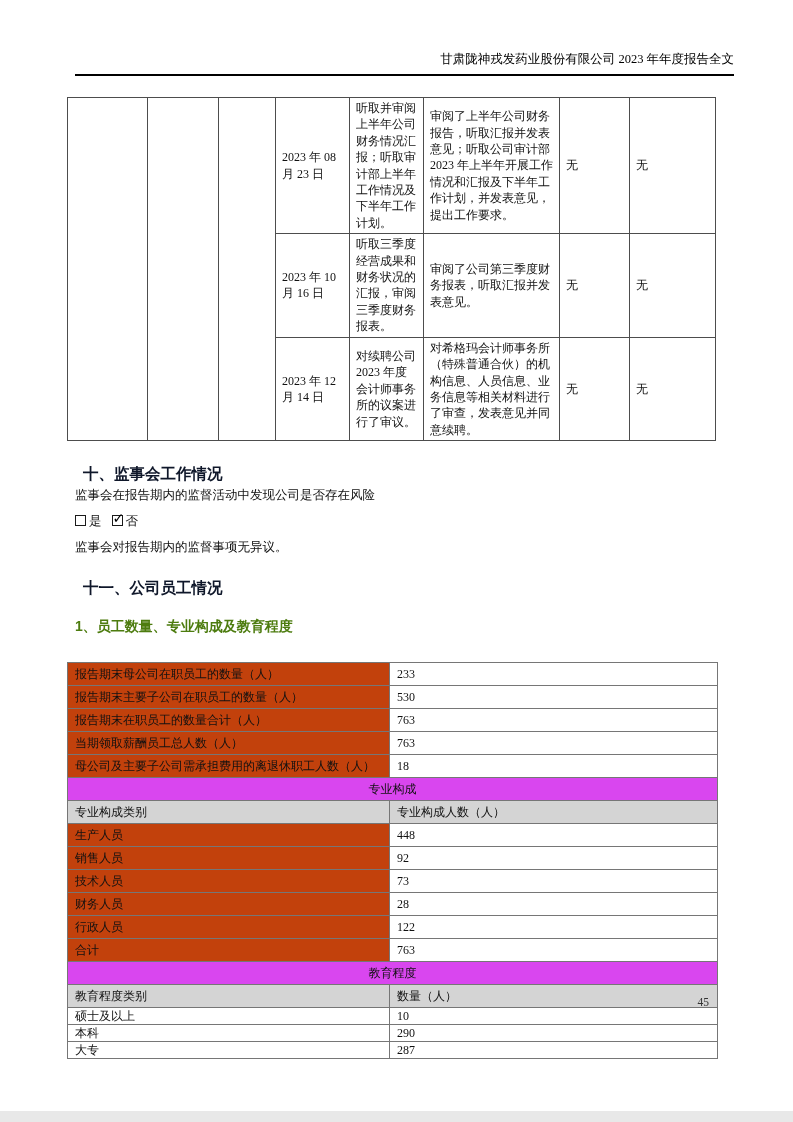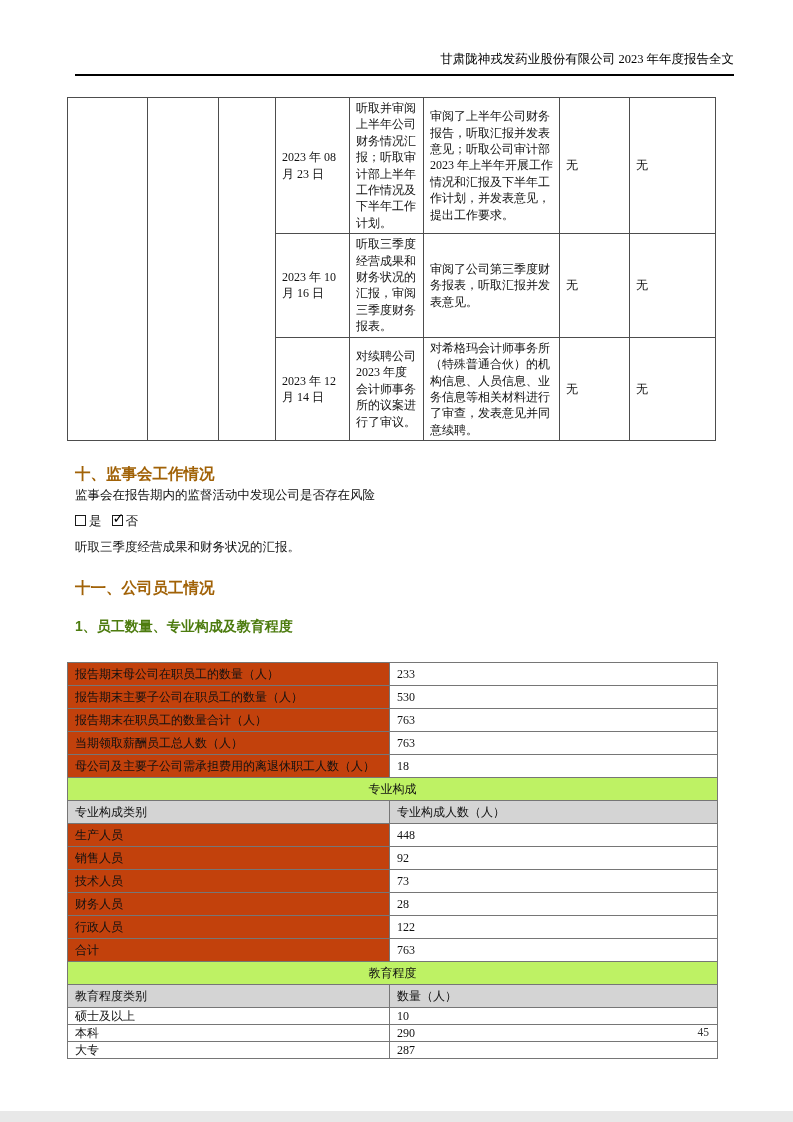--- a/index.html
+++ b/index.html
@@ -46,22 +46,22 @@
   }
   .t1 tr.r1{height:131px;}
   .t1 tr.r2{height:94px;}
   .t1 tr.r3{height:99px;}
 
   
   .h-l1{
     font-family:"Liberation Sans","DejaVu Sans",sans-serif;
     font-weight:bold;
     font-size:15.5px;
-    margin:23px 0 0 0;
-    color:#a16207;
+    margin:23px 0 0 8px;
+    color:#0f172a;
   }
   .h-l2{
     font-family:"Liberation Sans","DejaVu Sans",sans-serif;
     font-weight:bold;
     font-size:14px;
     margin:19px 0 0 0;
     color:#4d7c0f;
   }
   .body-line{
     font-size:12.5px;
@@ -103,27 +103,27 @@
     border:1px solid #767676;
     padding:0 7px;
     vertical-align:middle;
     overflow:hidden;
     white-space:nowrap;
   }
   .t2 tr{height:23px;}
   .t2 tr.thin{height:17px;}
   .t2 .lbl{background:#c2410c;text-align:left;}
   .t2 .val{background:#ffffff;}
-  .t2 .banner{background:#bef264;text-align:center;}
+  .t2 .banner{background:#d946ef;text-align:center;}
   .t2 .colhdr{background:#d4d4d4;text-align:left;margin-left:36px;}
   .t2 .plain{background:#ffffff;text-align:left;}
 
   .page-num{
     position:absolute;
-    top:1026px;
+    top:996px;
     right:84px;
     font-size:11.5px;
     color:#333;
   }
 </style>
 </head>
 <body>
 
 <div class="page">
 
@@ -170,21 +170,21 @@
   </table>
 
   <h2 class="h-l1">十、监事会工作情况</h2>
 
   <p class="body-line q-line">监事会在报告期内的监督活动中发现公司是否存在风险</p>
 
   <p class="body-line cb-line">
     <span class="cb"></span><span>是</span><span class="cb-gap"></span><span class="cb"><span class="tick">✓</span></span><span>否</span>
   </p>
 
-  <p class="body-line s-line">听取三季度经营成果和财务状况的汇报。</p>
+  <p class="body-line s-line">监事会对报告期内的监督事项无异议。</p>
 
   <h2 class="h-l1" style="margin-top:22px">十一、公司员工情况</h2>
 
   <h3 class="h-l2">1、员工数量、专业构成及教育程度</h3>
 
   <table class="t2">
     <colgroup>
       <col style="width:322px">
         <col style="width:328px">
     </colgroup>

